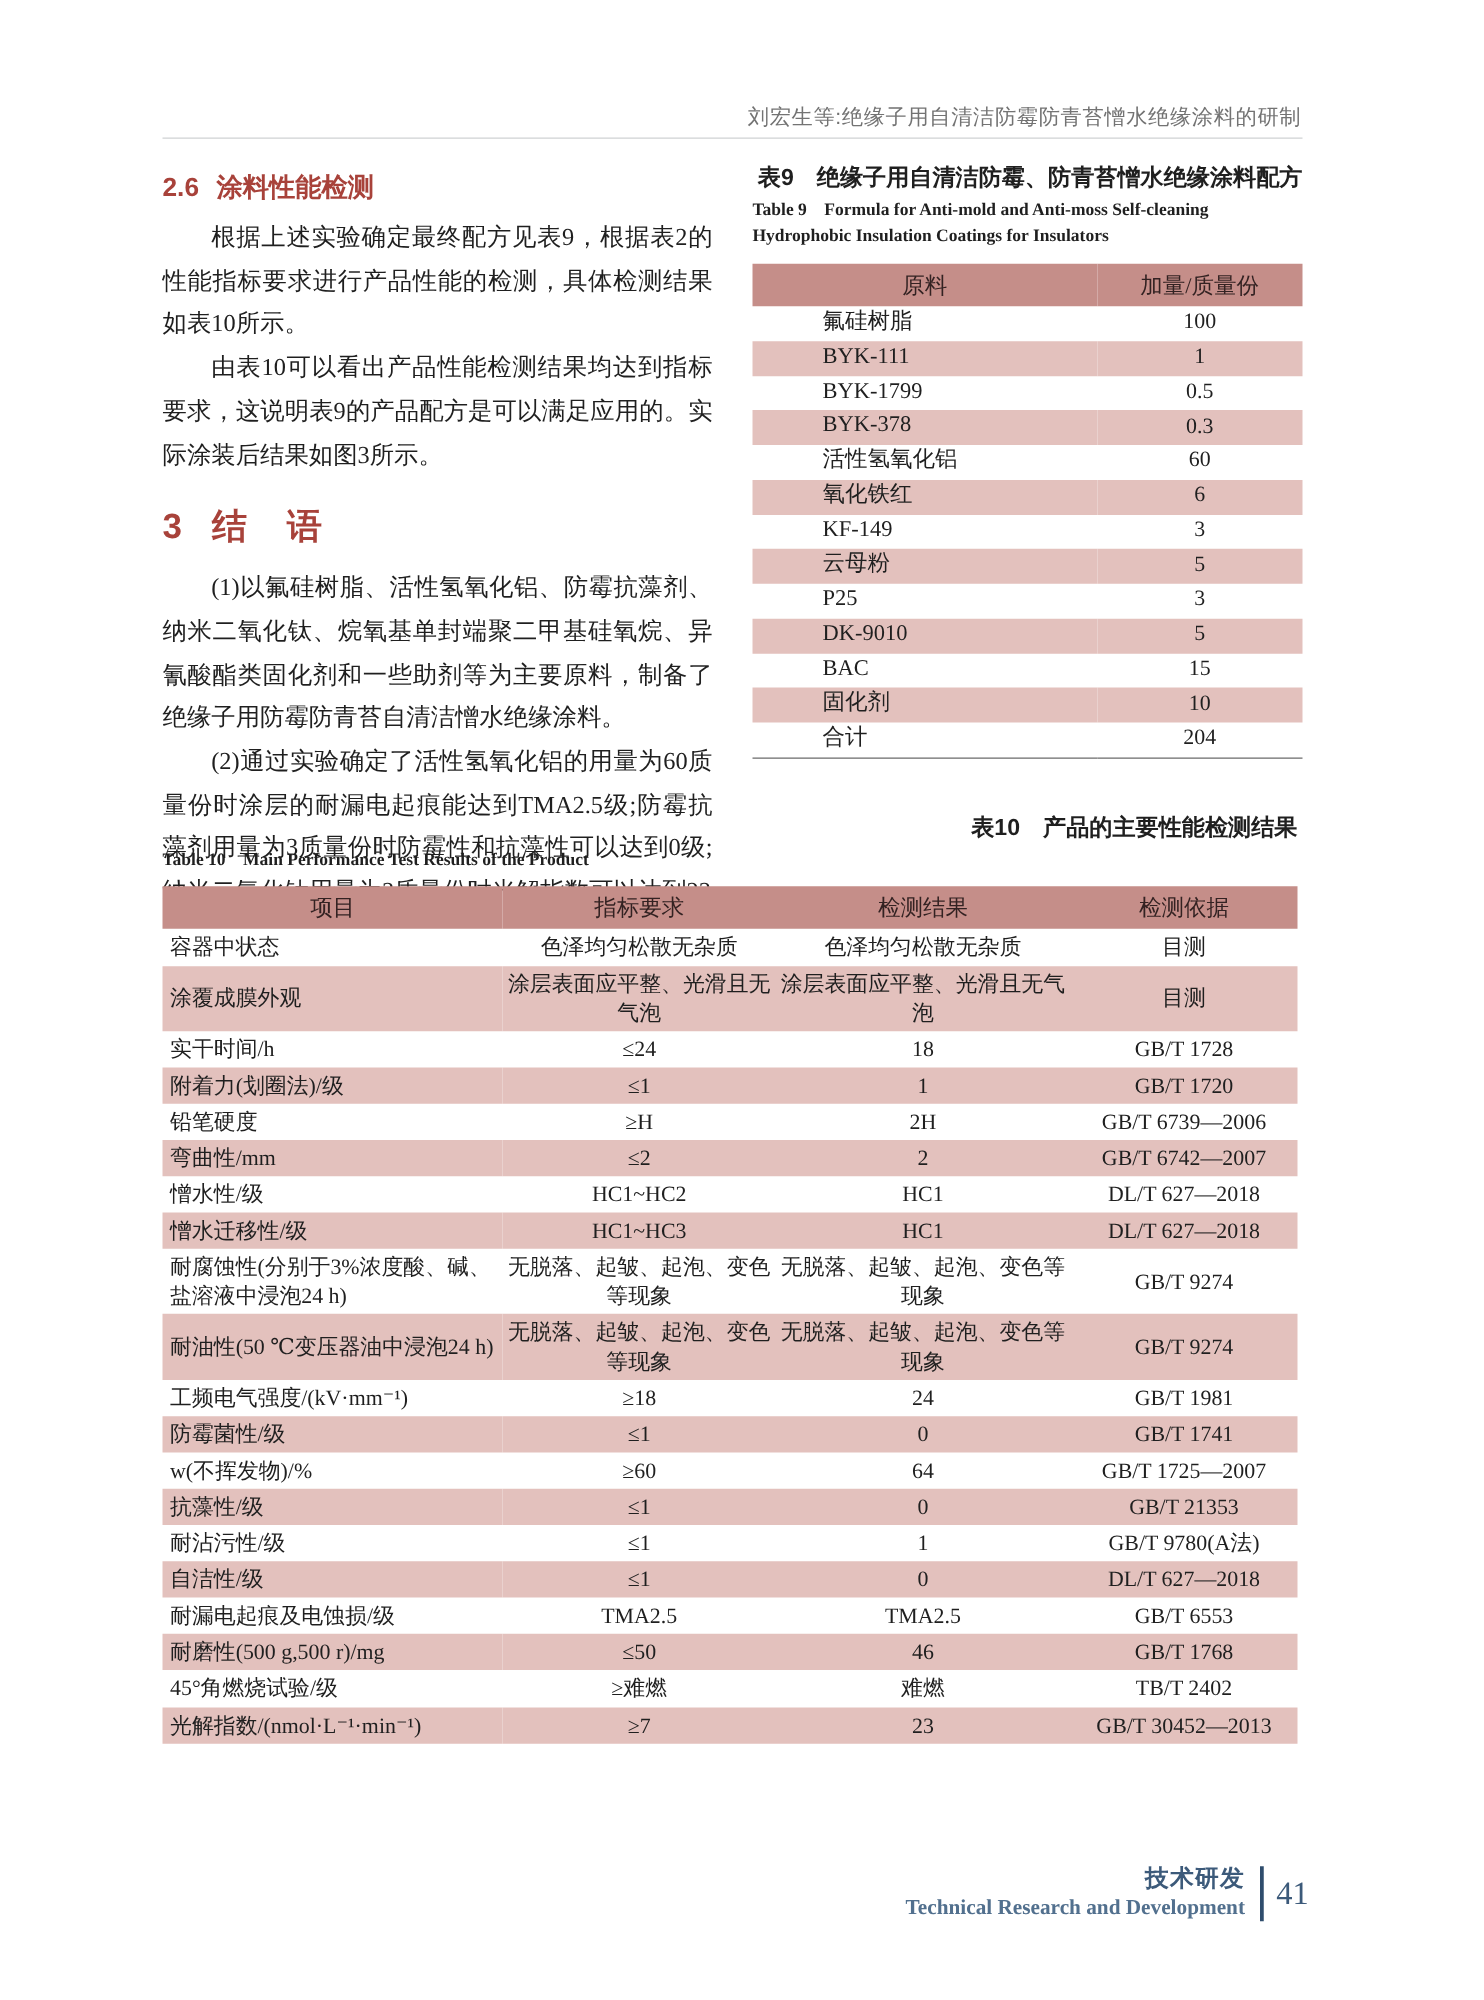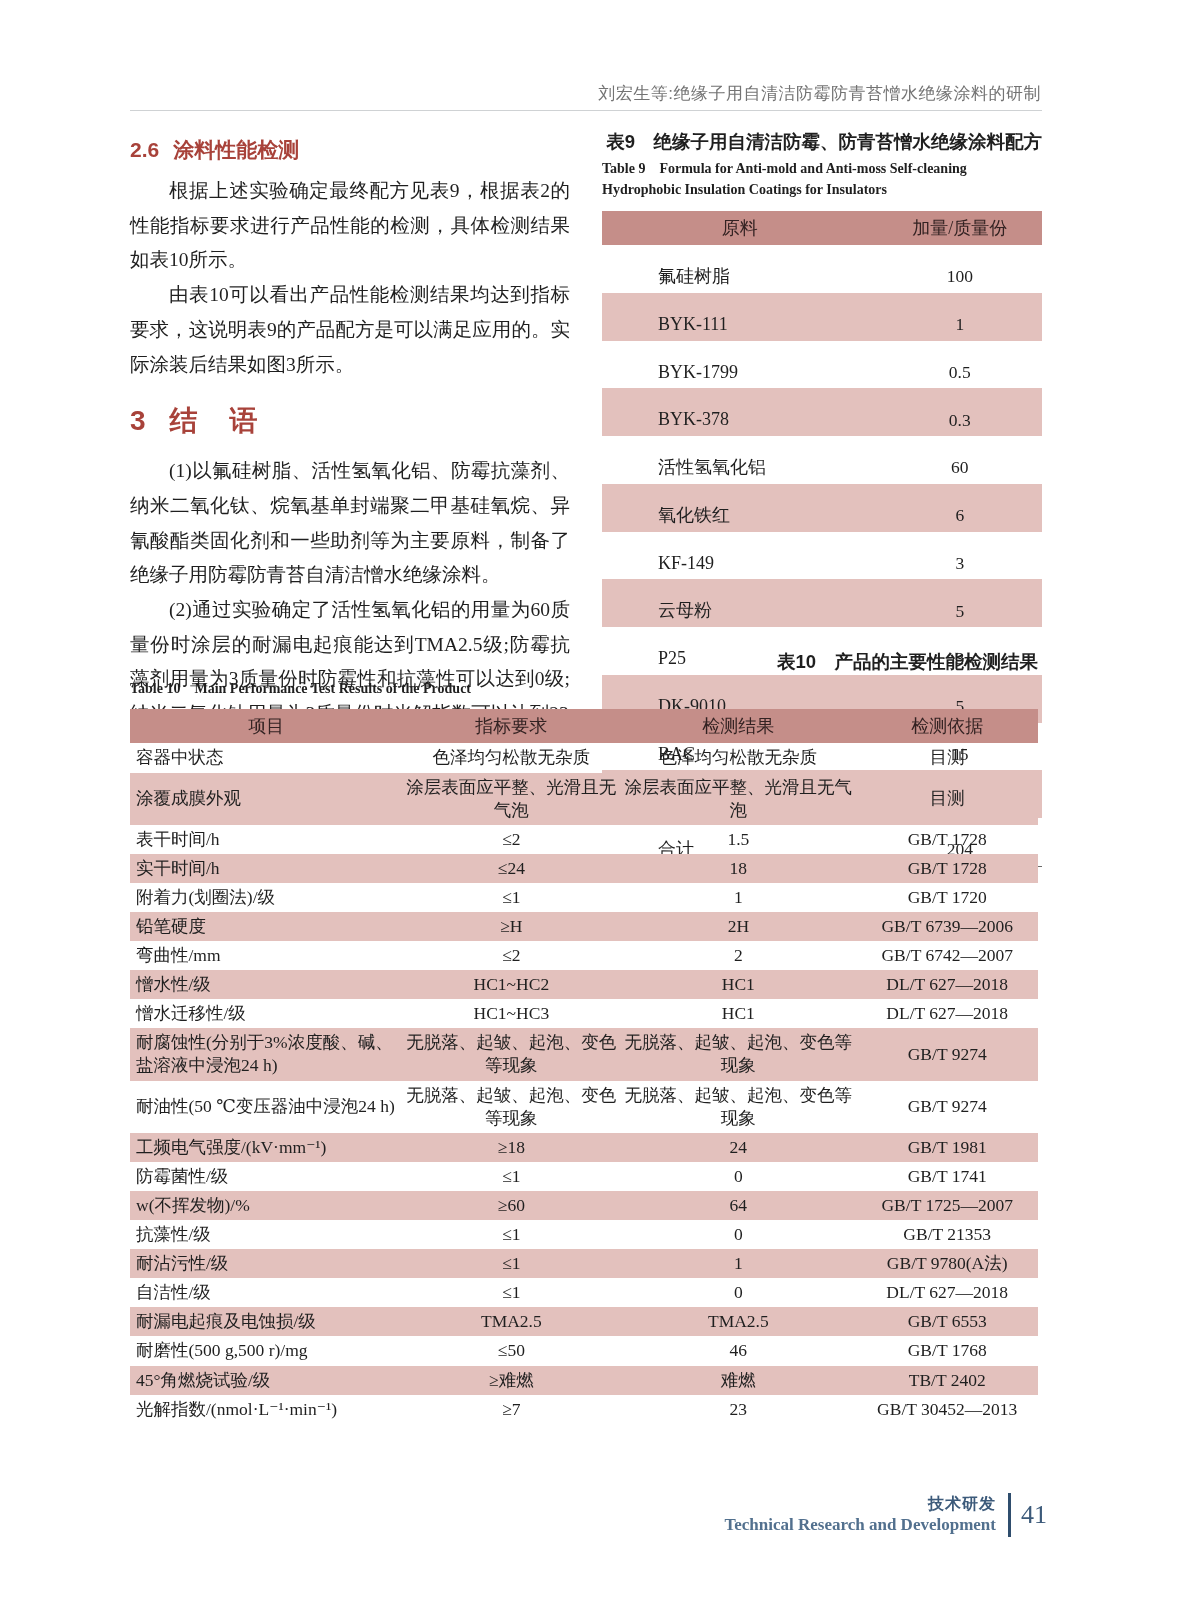--- a/index.html
+++ b/index.html
@@ -31,35 +31,35 @@
 
   table { border-collapse:collapse; width:100%; }
   thead th { background:#c58e89; color:#332222; font-weight:normal; font-size:18px;
              padding:5px 2px; text-align:center; }
   tbody td { font-size:17.5px; padding:3px 2px; line-height:1.32; text-align:center; vertical-align:middle; }
   tbody tr:nth-child(even) td { background:#e3c1bd; }
 
   
   .t9-wrap { margin-top:10px; }
   #table9 tbody td.cell-name { text-align:left; padding-left:56px; font-size:18px; }
-  #table9 tbody td { padding-top:20px; padding-bottom:4px; }
+  #table9 tbody td { padding-top:0; padding-bottom:4px; }
   #table9 { border-bottom:1.5px solid #6b6b6b; }
 
   
   .table10-block { position:absolute; top:648px; left:130px; width:908px; }
   .table10-block table { margin-top:10px; }
   #table10 col.c1 { width:30%; } #table10 col.c2 { width:24%; }
   #table10 col.c3 { width:26%; } #table10 col.c4 { width:20%; }
   #table10 tbody td.cell-name { text-align:left; padding-left:6px; }
 
   
   .footer { position:absolute; top:1493px; right:140px; display:flex; align-items:center; }
   .footer-text { text-align:right; color:#3c5a7a; }
   .footer-cn { font-family:"Liberation Sans","DejaVu Sans",sans-serif; font-weight:bold;
-               font-size:16px; letter-spacing:1px; line-height:1.1; }
+               font-size:19px; letter-spacing:1px; line-height:1.1; }
   .footer-en { font-weight:bold; font-size:17px; color:#52708e; margin-top:2px; }
   .footer-bar { width:3px; height:44px; background:#2f4d6d; margin:0 10px 0 12px; }
   .footer-page { font-size:26px; color:#3c5a7a; }
 </style>
 </head>
 <body>
 
 <div class="page">
 
   <div class="running-header">刘宏生等:绝缘子用自清洁防霉防青苔憎水绝缘涂料的研制</div>
@@ -174,26 +174,20 @@
             <td class="cell-val">色泽均匀松散无杂质</td>
             <td class="cell-val">目测</td>
           </tr>
           <tr>
             <td class="cell-name">涂覆成膜外观</td>
             <td class="cell-val">涂层表面应平整、光滑且无气泡</td>
             <td class="cell-val">涂层表面应平整、光滑且无气泡</td>
             <td class="cell-val">目测</td>
           </tr>
           <tr>
-            <td class="cell-name">表干时间/h</td>
-            <td class="cell-val">≤2</td>
-            <td class="cell-val">1.5</td>
-            <td class="cell-val">GB/T 1728</td>
-          </tr>
-          <tr>
             <td class="cell-name">实干时间/h</td>
             <td class="cell-val">≤24</td>
             <td class="cell-val">18</td>
             <td class="cell-val">GB/T 1728</td>
           </tr>
           <tr>
             <td class="cell-name">附着力(划圈法)/级</td>
             <td class="cell-val">≤1</td>
             <td class="cell-val">1</td>
             <td class="cell-val">GB/T 1720</td>

